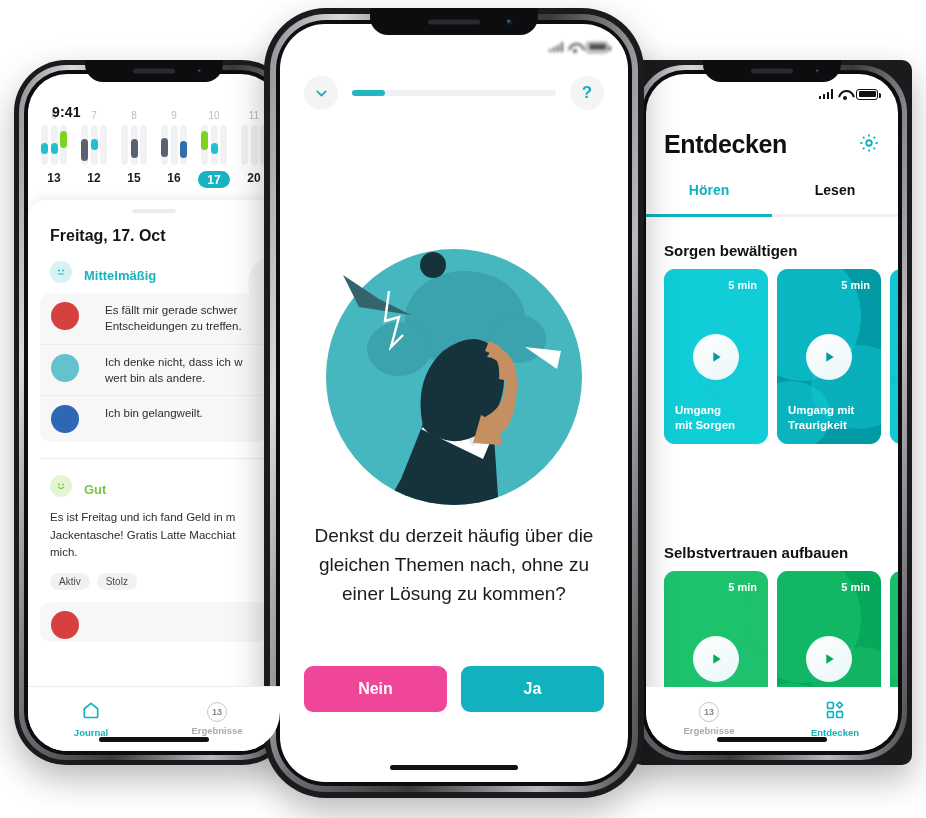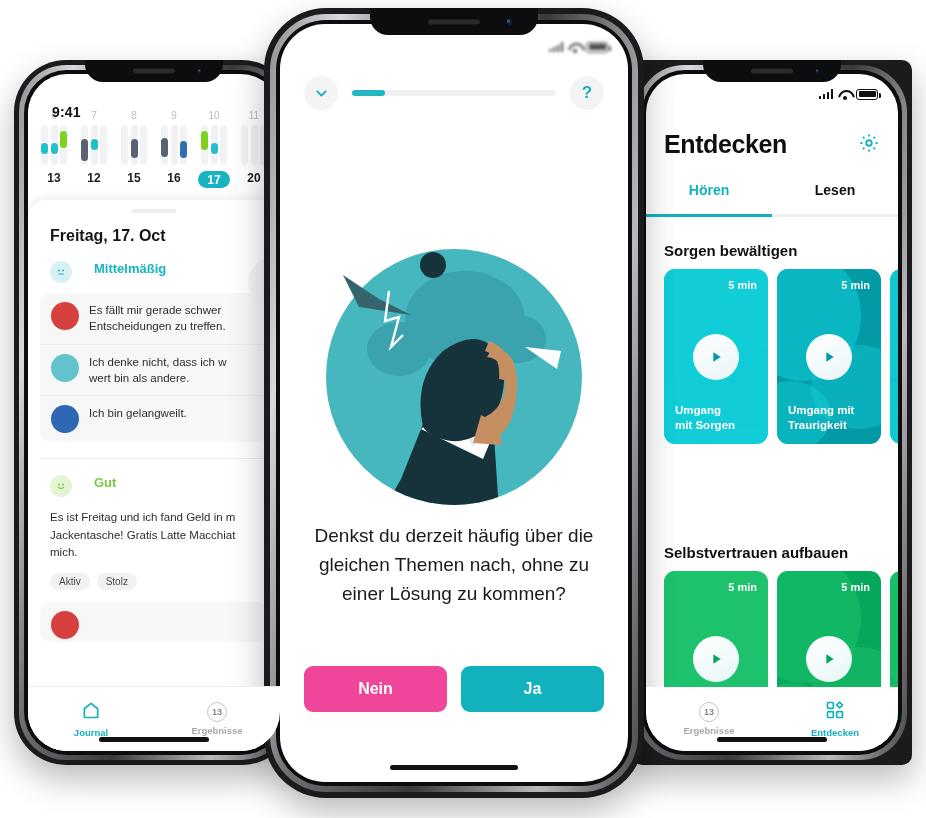--- a/index.html
+++ b/index.html
@@ -59,25 +59,25 @@
   .dot{position:absolute;left:0;width:7px;border-radius:4px;}
   .lp-dates{display:flex;padding:6px 6px 0;}
   .lp-dates span{flex:1;text-align:center;font-size:12px;font-weight:bold;color:#1d1d1f;}
   .lp-dates .pill{display:inline-block;background:#18b3c0;color:#fff;border-radius:10px;padding:1.5px 9px;}
 
   .lp-sheet{position:absolute;top:126px;left:0;right:0;bottom:0;background:#fff;
             border-radius:18px 18px 0 0;box-shadow:0 -3px 10px rgba(0,0,0,.07);}
   .lp-grab{width:44px;height:4px;border-radius:2px;background:#ececee;margin:9px auto 0;}
   .lp-title{font-size:16px;font-weight:bold;color:#16161a;padding:14px 22px 0;}
   .lp-fab{position:absolute;right:-22px;top:56px;width:54px;height:54px;border-radius:50%;background:#f6f6f7;}
-  .mood-row{display:flex;align-items:flex-start;gap:22px;padding:16px 22px 0;}
+  .mood-row{display:flex;align-items:flex-end;gap:12px;padding:16px 22px 0;}
   .mood-ico{width:22px;height:22px;border-radius:50%;display:flex;align-items:center;justify-content:center;flex:none;}
   .mood-lbl{font-size:13px;font-weight:bold;}
   .entries{margin:10px 12px 0;background:#f7f7f8;border-radius:10px;overflow:hidden;}
-  .entry{display:flex;gap:10px;align-items:flex-start;padding:9px 11px;}
+  .entry{display:flex;gap:26px;align-items:flex-start;padding:9px 11px;}
   .entry + .entry{border-top:1px solid #ededef;}
   .ethumb{width:28px;height:28px;border-radius:50%;flex:none;position:relative;overflow:hidden;}
   .etxt{font-size:11.5px;line-height:1.42;color:#2d2d30;white-space:pre-line;}
   .lp-div{height:1px;background:#eeeef0;margin:16px 12px 0;}
   .note{font-size:11.5px;line-height:1.5;color:#2d2d30;padding:12px 22px 0;white-space:pre-line;}
   .tags{display:flex;gap:7px;padding:12px 22px 0;}
   .tag{font-size:10px;color:#4a4a4e;background:#f1f1f3;border-radius:9px;padding:3px 9px;}
   .ghost{margin:12px 12px 0;background:#f7f7f8;border-radius:10px;height:40px;position:relative;overflow:hidden;}
   .ghost .ethumb{position:absolute;left:11px;top:9px;}
   .lp-tabbar{position:absolute;left:0;right:0;bottom:0;height:64px;background:#fff;

